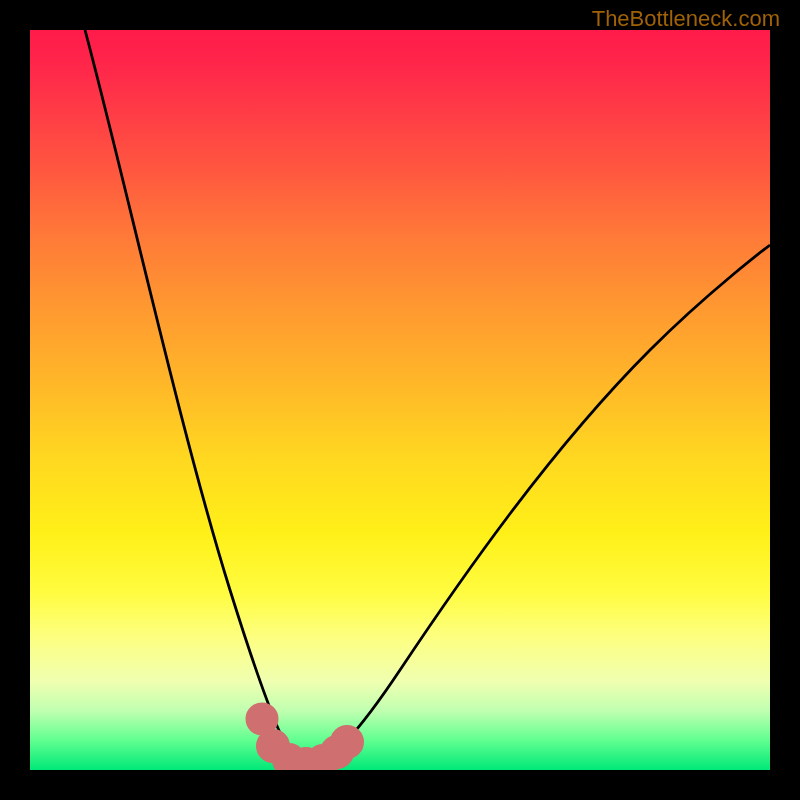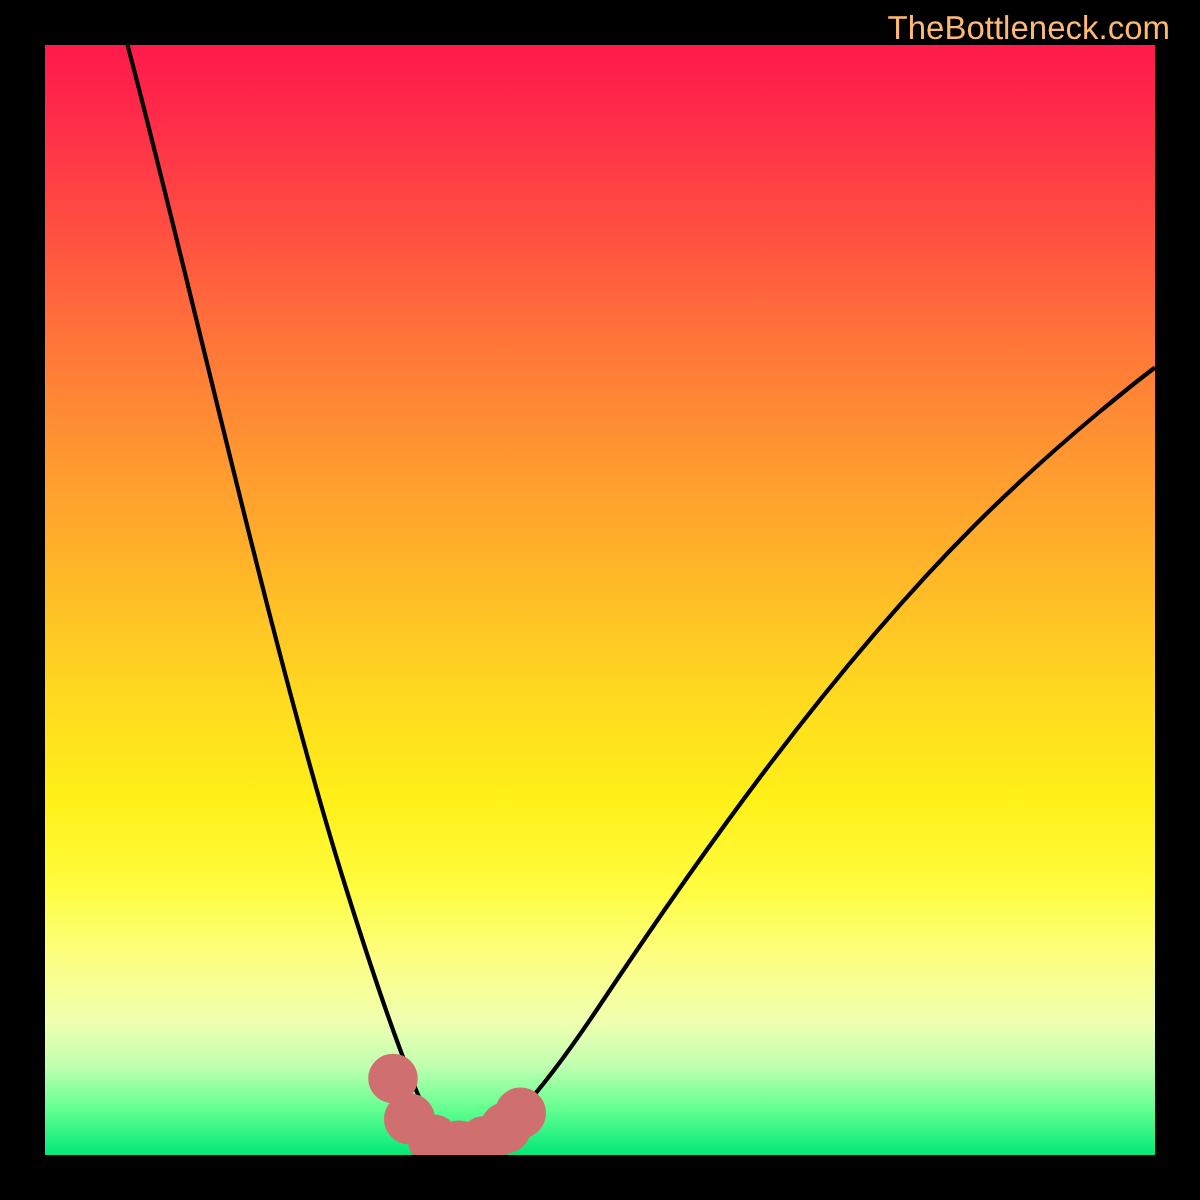--- a/index.html
+++ b/index.html
@@ -8,21 +8,21 @@
     width: 800px;
     height: 800px;
     background: #000;
     position: relative;
     font-family: Arial, sans-serif;
   }
   .watermark {
     position: absolute;
     top: 6px;
     right: 20px;
-    color: #fdba74;
+    color: #a16207;
     font-size: 22px;
     font-weight: 500;
     z-index: 10;
   }
   .plot-area {
     position: absolute;
     left: 30px;
     top: 30px;
     width: 740px;
     height: 740px;

